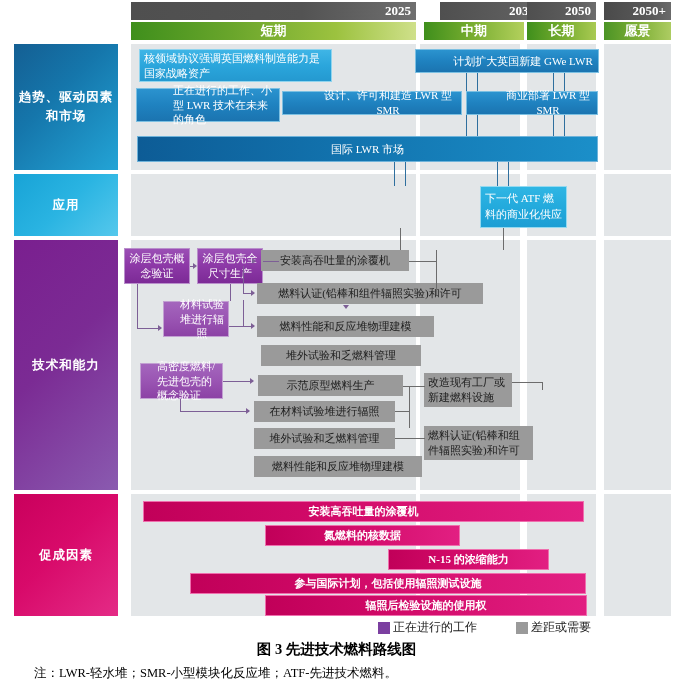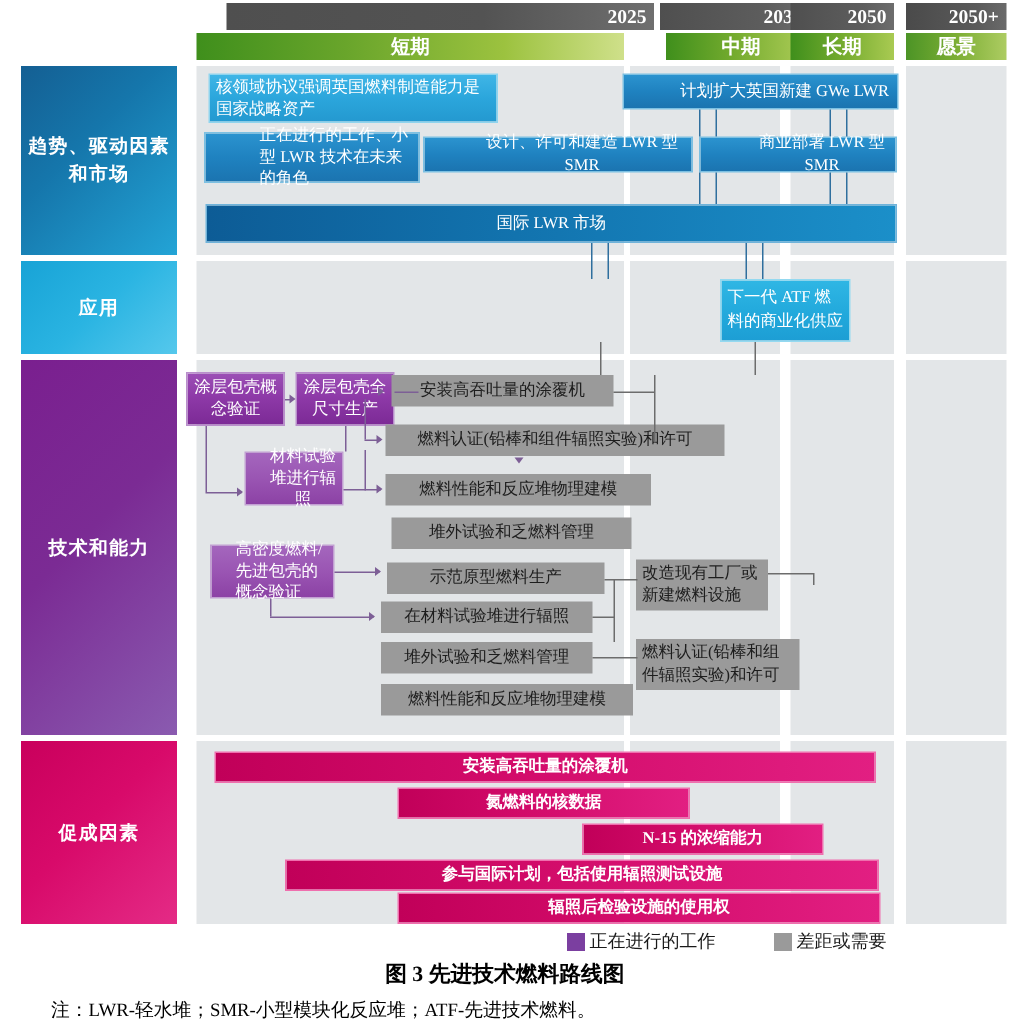--- a/index.html
+++ b/index.html
@@ -16,21 +16,21 @@
   .abs{position:absolute;box-sizing:border-box;}
 
   
   .yearbar{
     height:18px;line-height:18px;
     color:#ffffff;font-weight:bold;font-size:13px;
     text-align:right;padding-right:5px;
     font-family:"Liberation Serif",serif;
     letter-spacing:0px;
   }
-  .yr-short{background:linear-gradient(to right,#4f4f4f 0%,#535353 60%,#6f6f6f 100%);margin-left:20px;}
+  .yr-short{background:linear-gradient(to right,#4f4f4f 0%,#535353 60%,#6f6f6f 100%);}
   .yr-mid  {background:linear-gradient(to right,#4f4f4f 0%,#5d5d5d 70%,#6d6d6d 100%);}
   .yr-long {background:linear-gradient(to right,#4f4f4f 0%,#5d5d5d 70%,#6d6d6d 100%);}
   .yr-vis  {background:linear-gradient(to right,#4a4a4a 0%,#5a5a5a 70%,#6a6a6a 100%);}
 
   .phasebar{
     height:18px;line-height:18px;
     color:#ffffff;font-weight:bold;font-size:13px;
     text-align:center;
     font-family:"Liberation Serif",serif;
   }
@@ -138,21 +138,21 @@
 </style>
 </head>
 <body>
 
 <div id="root">
 
   <div class="abs yearbar yr-short" style="left:131px;top:2px;width:285px;">2025</div>
   <div class="abs phasebar ph-short" style="left:131px;top:22px;width:285px;">短期</div>
 
   <div class="abs yearbar yr-mid" style="left:420px;top:2px;width:100px;margin-left:20px;">2035</div>
-  <div class="abs phasebar ph-mid" style="left:444px;top:22px;width:100px;">中期</div>
+  <div class="abs phasebar ph-mid" style="left:424px;top:22px;width:100px;">中期</div>
 
   <div class="abs yearbar yr-long" style="left:527px;top:2px;width:69px;">2050</div>
   <div class="abs phasebar ph-long" style="left:527px;top:22px;width:69px;">长期</div>
 
   <div class="abs yearbar yr-vis" style="left:604px;top:2px;width:67px;">2050+</div>
   <div class="abs phasebar ph-vis" style="left:604px;top:22px;width:67px;">愿景</div>
 
   <div class="abs band" style="left:131px;top:44px;width:285px;height:126px;"></div>
   <div class="abs band" style="left:420px;top:44px;width:100px;height:126px;"></div>
   <div class="abs band" style="left:527px;top:44px;width:69px;height:126px;"></div>

